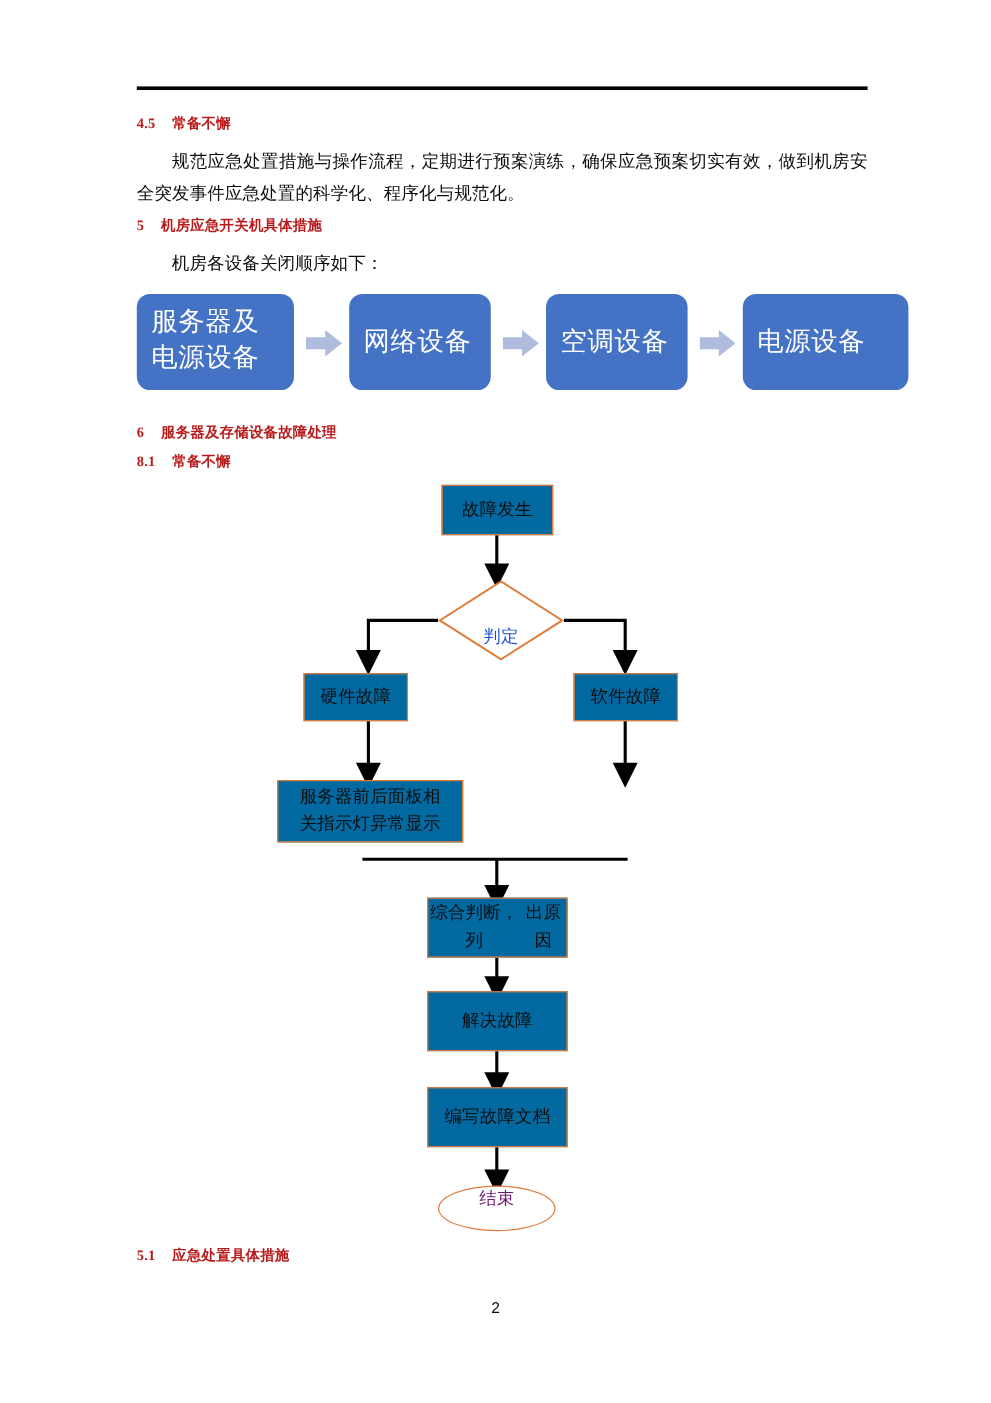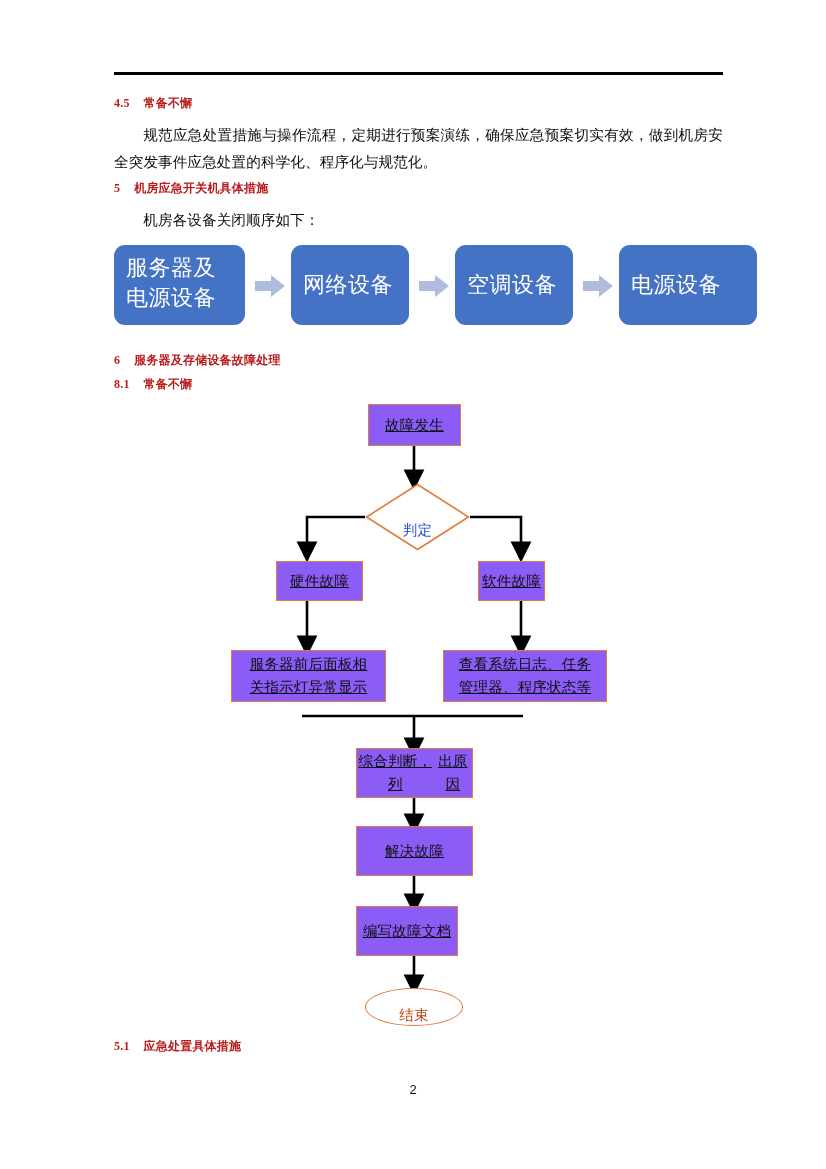--- a/index.html
+++ b/index.html
@@ -113,33 +113,32 @@
     position: absolute;
     left: 0;
     top: 0;
     width: 826px;
     height: 1169px;
     pointer-events: none;
   }
   .fbox {
     position: absolute;
     border: 1.6px solid #E07B39;
-    background: #8b5cf6;
+    background: #0369a1;
     box-sizing: border-box;
     font-family: "Liberation Sans", "DejaVu Sans", sans-serif;
     font-size: 14.5px;
     line-height: 23px;
     color: #0d0d0d;
     display: flex;
     align-items: center;
     justify-content: center;
     text-align: center;
     pointer-events: auto;
     letter-spacing: 0.2px;
-    text-decoration: underline;
   }
   .fdiamond {
     position: absolute;
     pointer-events: auto;
   }
   .fdiamond svg { display: block; }
   .fdiamond .dlabel {
     position: absolute;
     left: 0; top: 13px;
     width: 100%; height: 100%;
@@ -152,23 +151,23 @@
     letter-spacing: 0.2px;
   }
   .fellipse {
     position: absolute;
     border: 1.6px solid #E07B39;
     border-radius: 50%;
     background: #ffffff;
     box-sizing: border-box;
     font-family: "Liberation Sans", "DejaVu Sans", sans-serif;
     font-size: 14.5px;
-    color: #c2410c;
+    color: #701a75;
     display: flex;
-    align-items: flex-end;
+    align-items: flex-start;
     justify-content: center;
     pointer-events: auto;
     letter-spacing: 0.2px;
   }
   .connectors {
     position: absolute;
     left: 0; top: 0;
     width: 826px;
     height: 1169px;
   }
@@ -276,48 +275,44 @@
       <span>故障发生</span>
     </div>
 
     <div class="fdiamond" style="left:365px; top:483px; width:105px; height:68px;">
       <svg viewBox="0 0 105 68" width="105" height="68">
         <polygon points="52.5,1.5 103.5,34 52.5,66.5 1.5,34" fill="#ffffff" stroke="#E07B39" stroke-width="1.6"></polygon>
       </svg>
       <span class="dlabel">判定</span>
     </div>
 
-    <div class="fbox" style="left:276px; top:561px; width:87px; height:40px;">
+    <div class="fbox" style="left:253px; top:561px; width:87px; height:40px;">
       <span>硬件故障</span>
     </div>
 
-    <div class="fbox" style="left:478px; top:561px; width:67px; height:40px;">
+    <div class="fbox" style="left:478px; top:561px; width:87px; height:40px;">
       <span>软件故障</span>
     </div>
 
     <div class="fbox" style="left:231px; top:650px; width:155px; height:52px; flex-direction:column;">
       <span>服务器前后面板相</span>
       <span>关指示灯异常显示</span>
     </div>
 
-    <div class="fbox" style="left:443px; top:650px; width:164px; height:52px; flex-direction:column;">
-      <span>查看系统日志、任务</span>
-      <span>管理器、程序状态等</span>
-    </div>
 
     <div class="fbox" style="left:356px; top:748px; width:117px; height:50px; flex-direction:row;">
       <span>综合判断，列</span>
       <span>出原因</span>
     </div>
 
     <div class="fbox" style="left:356px; top:826px; width:117px; height:50px;">
       <span>解决故障</span>
     </div>
 
-    <div class="fbox" style="left:356px; top:906px; width:102px; height:50px;">
+    <div class="fbox" style="left:356px; top:906px; width:117px; height:50px;">
       <span>编写故障文档</span>
     </div>
 
     <div class="fellipse" style="left:365px; top:988px; width:98px; height:38px;">
       <span>结束</span>
     </div>
   </div>
 
   <div class="heading" style="left:114px; top:1038px;">
     <span class="num">5.1</span><span class="ttl">应急处置具体措施</span>

